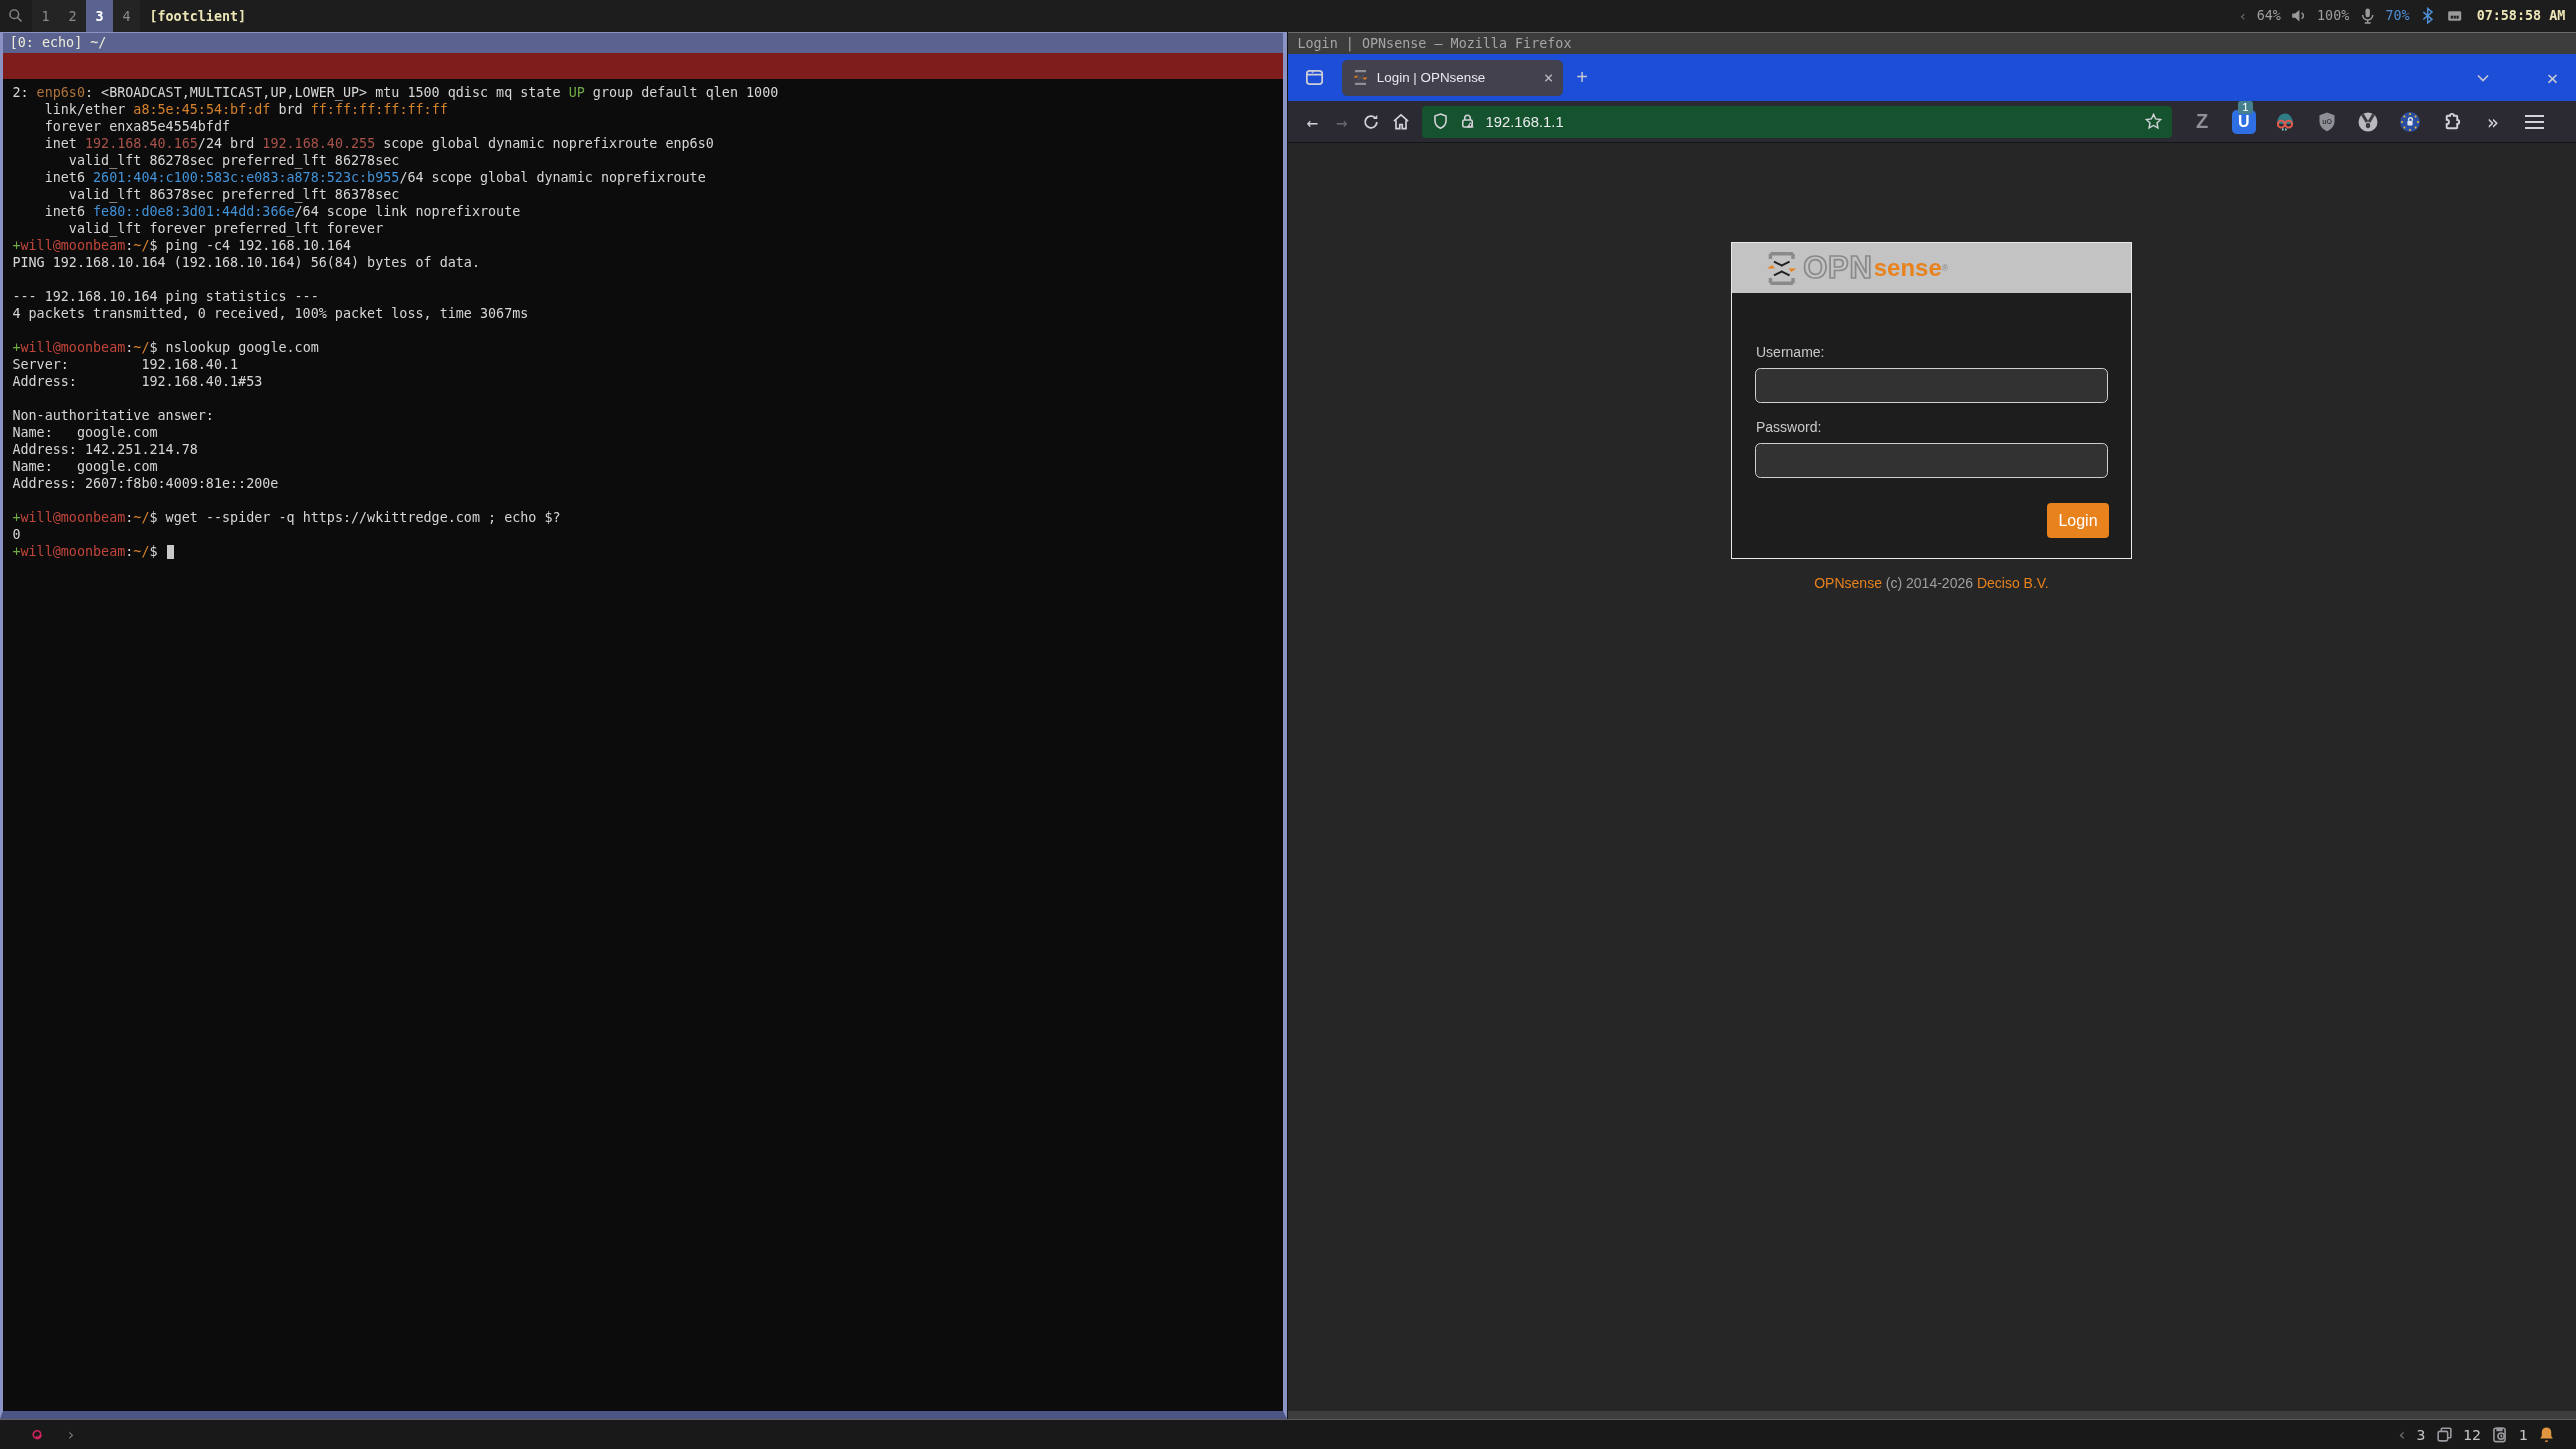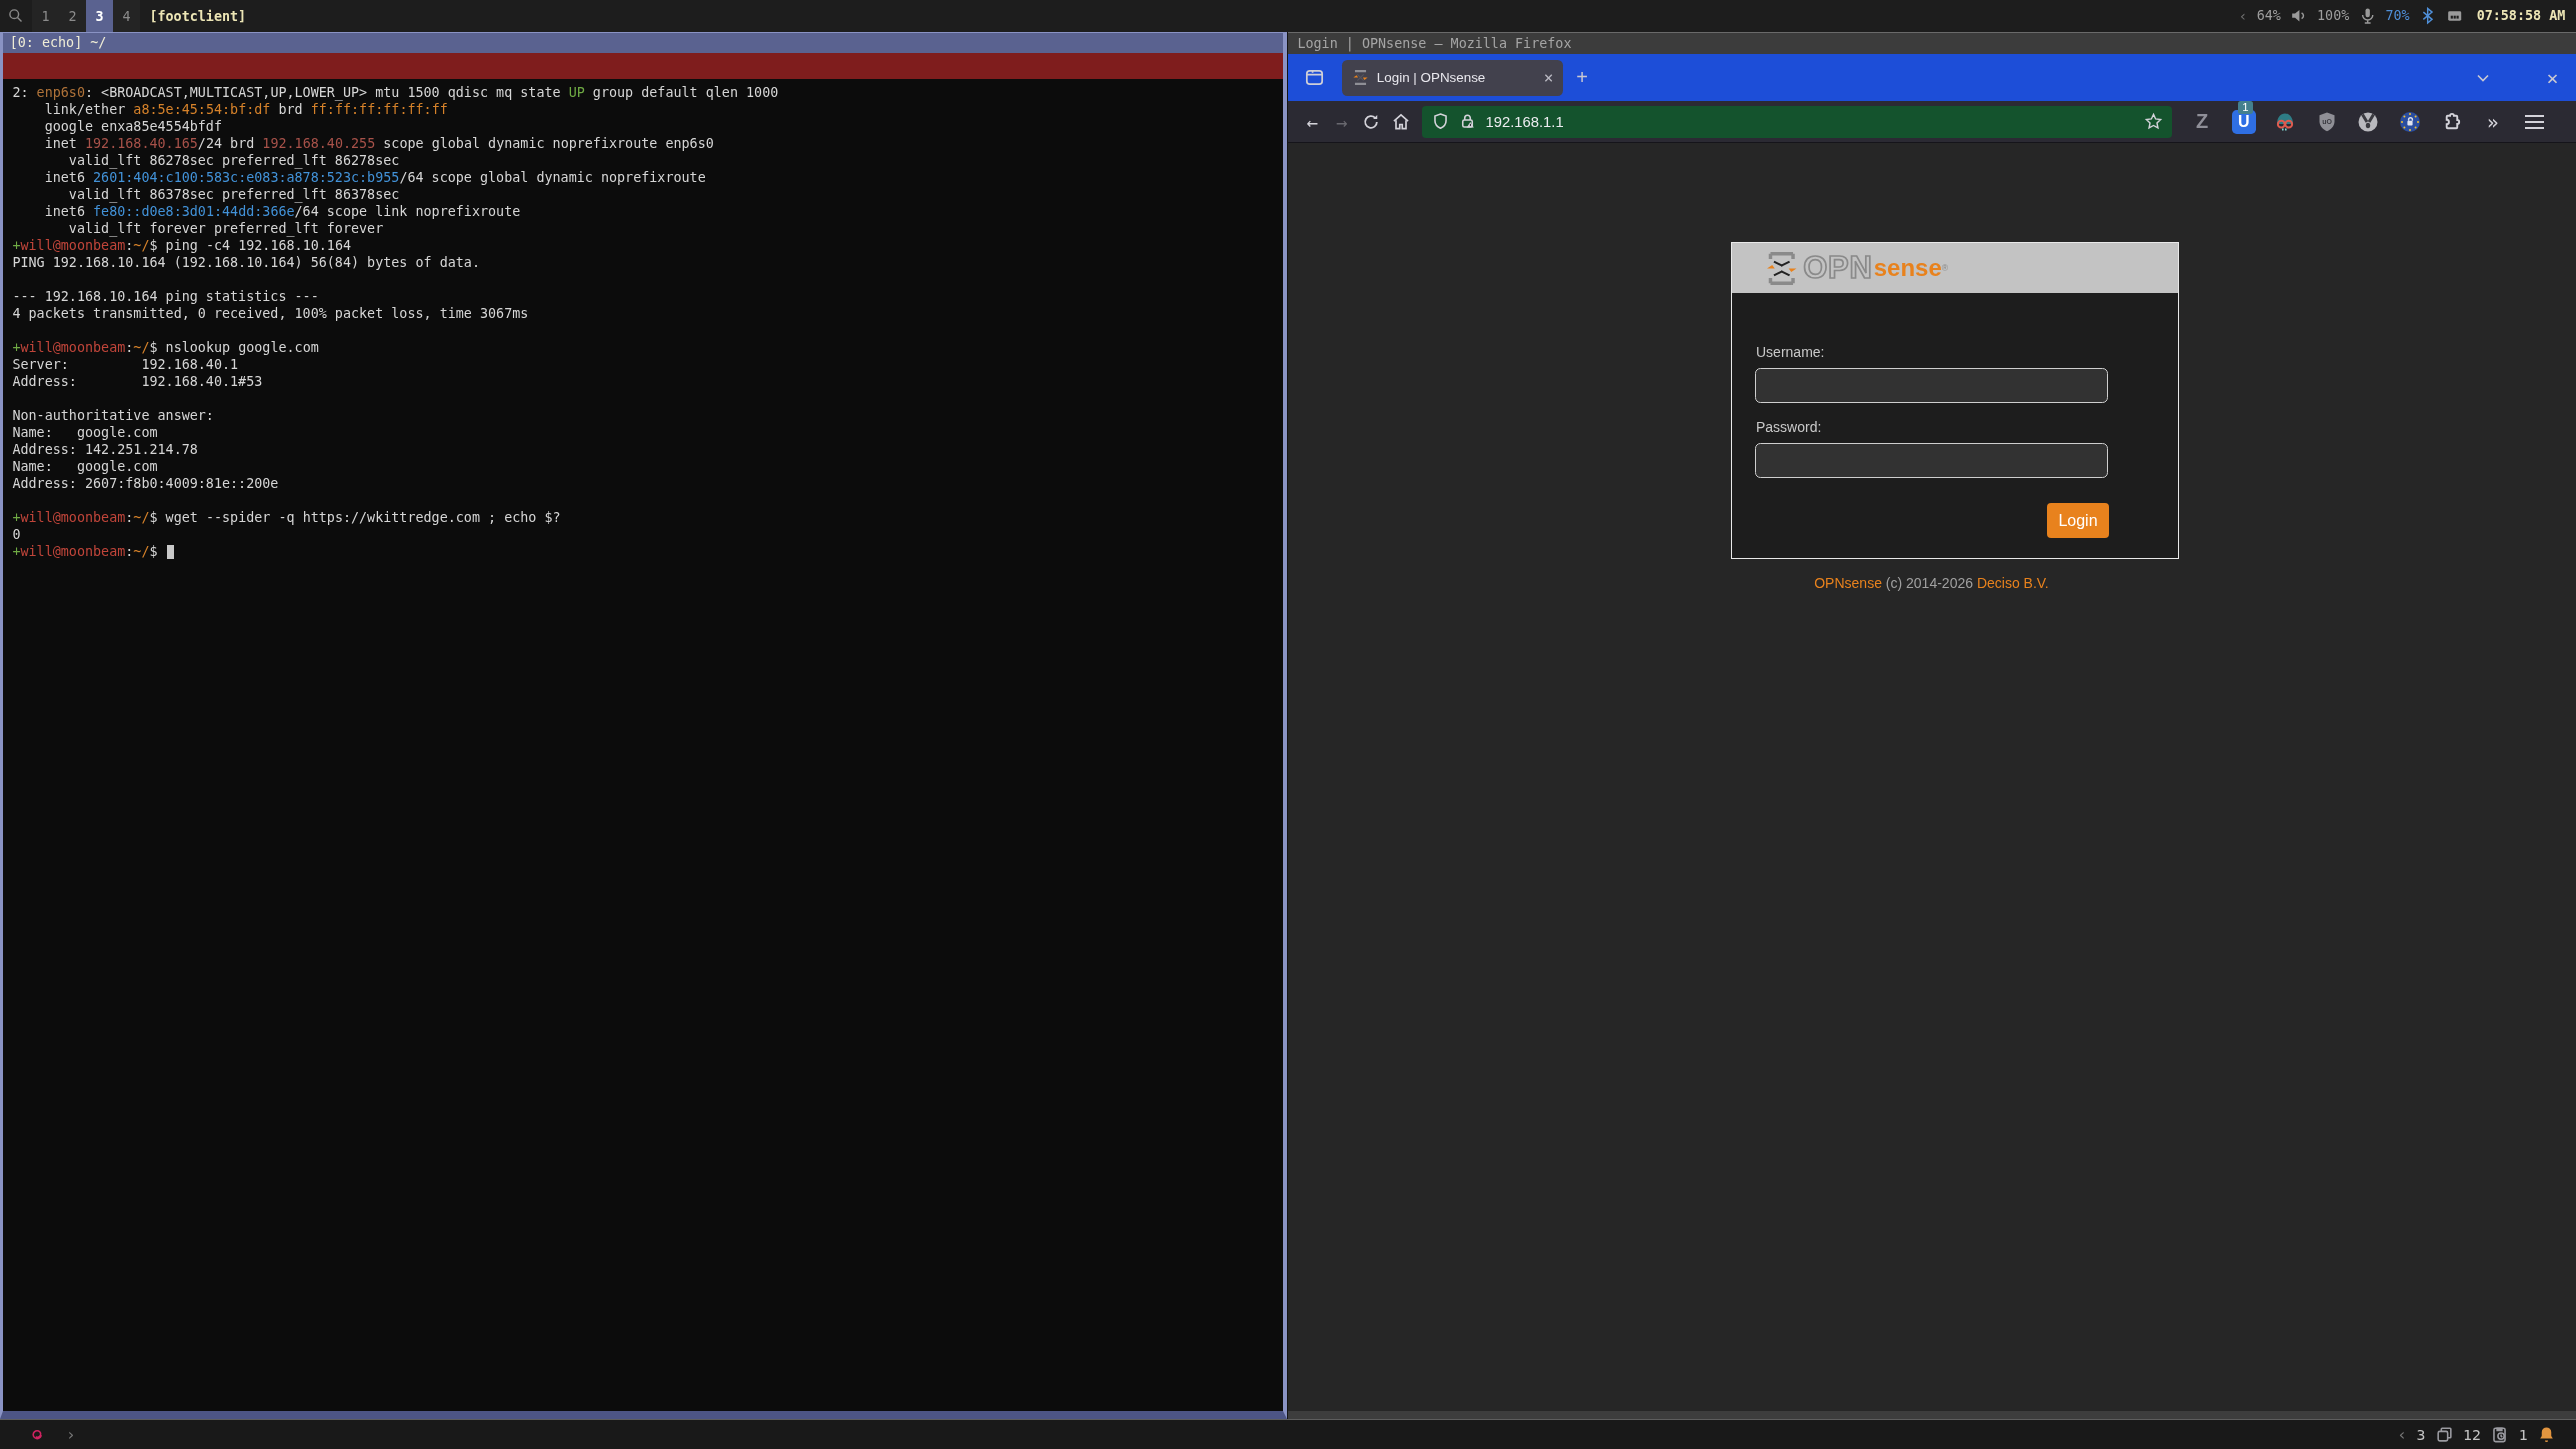--- a/index.html
+++ b/index.html
@@ -78,21 +78,21 @@
   .bw-badge { position:absolute; top:-8px; left:6.7px; background:#44808e; color:#fff;
               font-size:11.4px; padding:0.7px 4.7px; border-radius:2.7px;
               font-family:"Liberation Sans", sans-serif; }
   .dbl-chev { color:#d4d3da; font-size:19px; }
   .hamburger { display:flex; flex-direction:column; gap:4px; }
   .hamburger div { width:19px; height:2px; background:#d4d3da; }
 
   
   .ff-content { flex:1; background:#262626; position:relative;
                 font-family:"Liberation Sans", sans-serif; }
-  .login-panel { position:absolute; left:443px; top:99px; width:448px; height:317px;
+  .login-panel { position:absolute; left:443px; top:99px; width:401px; height:317px;
                  background:#1d1d1d; border:1.3px solid #e9e9e9; }
   .panel-header { height:50px; background:#c3c3c3; display:flex; align-items:center;
                   padding-left:35px; }
   .logo-mark { width:29.5px; height:35px; margin-right:6.7px; }
   .logo-opn { font-size:31px; font-weight:bold; color:transparent;
               -webkit-text-stroke:1.7px #8a8a8a; letter-spacing:0.7px; }
   .logo-sense { font-size:24px; font-weight:bold; color:#e8821d; margin-left:1.3px; }
   .logo-reg { font-size:8.7px; color:#8a8a8a; vertical-align:top; }
   .fld-label { position:absolute; left:24px; font-size:14px; color:#c9c9c9; }
   .fld-input { position:absolute; left:23px; width:353px; height:35px; background:#323232;
@@ -155,21 +155,21 @@
     <span class="tb-clock">07:58:58 AM</span>
   </div>
 </div>
 
 <div class="term-window">
   <div class="term-titlebar">[0: echo] ~/</div>
   <div class="term-body">
     <div id="terminal-output">
         <div class="tline"><span class="c-fg">2: </span><span class="c-amb">enp6s0</span><span class="c-fg">: &lt;BROADCAST,MULTICAST,UP,LOWER_UP&gt; mtu 1500 qdisc mq state </span><span class="c-grn">UP</span><span class="c-fg"> group default qlen 1000</span></div>
         <div class="tline"><span class="c-fg">    link/ether </span><span class="c-org">a8:5e:45:54:bf:df</span><span class="c-fg"> brd </span><span class="c-org">ff:ff:ff:ff:ff:ff</span></div>
-        <div class="tline"><span class="c-fg">    google enxa85e4554bfdf</span></div>
+        <div class="tline"><span class="c-fg">    forever enxa85e4554bfdf</span></div>
         <div class="tline"><span class="c-fg">    inet </span><span class="c-mar">192.168.40.165</span><span class="c-fg">/24 brd </span><span class="c-mar">192.168.40.255</span><span class="c-fg"> scope global dynamic noprefixroute enp6s0</span></div>
         <div class="tline"><span class="c-fg">       valid_lft 86278sec preferred_lft 86278sec</span></div>
         <div class="tline"><span class="c-fg">    inet6 </span><span class="c-blu">2601:404:c100:583c:e083:a878:523c:b955</span><span class="c-fg">/64 scope global dynamic noprefixroute</span></div>
         <div class="tline"><span class="c-fg">       valid_lft 86378sec preferred_lft 86378sec</span></div>
         <div class="tline"><span class="c-fg">    inet6 </span><span class="c-blu">fe80::d0e8:3d01:44dd:366e</span><span class="c-fg">/64 scope link noprefixroute</span></div>
         <div class="tline"><span class="c-fg">       valid_lft forever preferred_lft forever</span></div>
         <div class="tline"><span class="c-grn">+</span><span class="c-red">will@moonbeam</span><span class="c-fg">:</span><span class="c-org">~/</span><span class="c-fg">$ ping -c4 192.168.10.164</span></div>
         <div class="tline"><span class="c-fg">PING 192.168.10.164 (192.168.10.164) 56(84) bytes of data.</span></div>
         <div class="tline">&nbsp;</div>
         <div class="tline"><span class="c-fg">--- 192.168.10.164 ping statistics ---</span></div>

